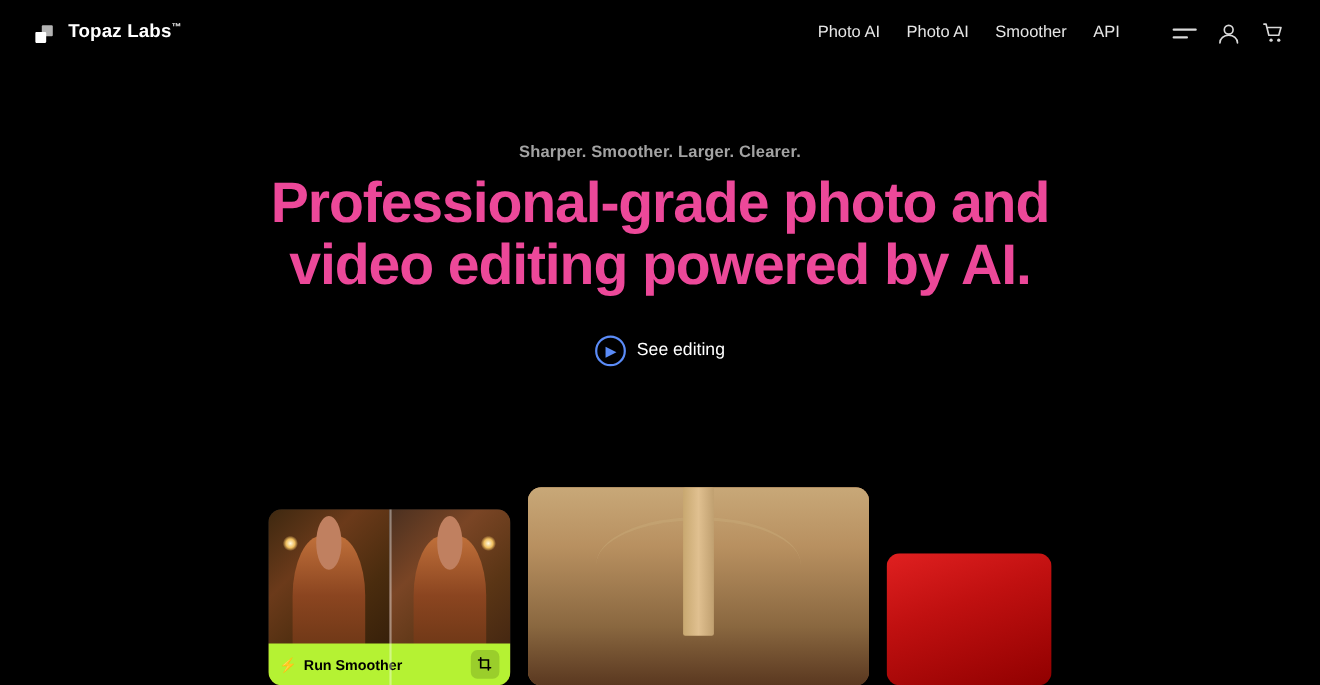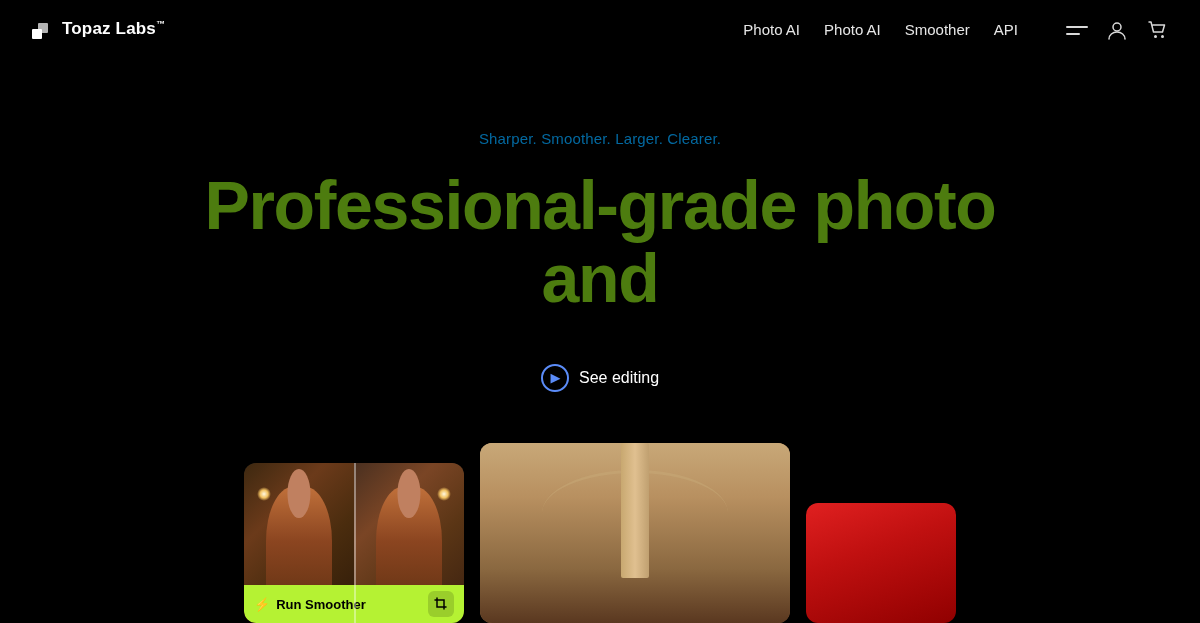--- a/index.html
+++ b/index.html
@@ -89,34 +89,34 @@
       left: 0; right: 0;
       display: flex;
       flex-direction: column;
       align-items: center;
       padding-top: 70px;
       z-index: 5;
     }
 
     .hero-tagline {
       font-size: 15px;
-      color: #0369a1;
-      font-weight: 400;
-      margin-bottom: 22px;
+      color: #a3a3a3;
+      font-weight: 700;
+      margin-bottom: 10px;
       letter-spacing: 0.01em;
     }
 
     .hero-title {
-      font-size: 68px;
+      font-size: 52px;
       font-weight: 800;
       line-height: 1.08;
       text-align: center;
-      color: #4d7c0f;
+      color: #ec4899;
       max-width: 820px;
-      margin-bottom: 48px;
+      margin-bottom: 36px;
       letter-spacing: -0.02em;
     }
 
     .hero-cta {
       display: flex;
       align-items: center;
       gap: 10px;
       text-decoration: none;
       color: #fff;
       font-size: 16px;
@@ -383,20 +383,21 @@
         <circle cx="16.5" cy="17.5" r="1.5" fill="#fff"></circle>
       </svg>
     </button>
   </div>
 </nav>
 
 <section class="hero">
   <p class="hero-tagline">Sharper. Smoother. Larger. Clearer.</p>
   <h1 class="hero-title">
     <span>Professional-grade photo and</span><br>
+    <span>video editing powered by AI.</span>
   </h1>
   <a href="#" class="hero-cta">
     <div class="cta-circle">
       <span class="cta-arrow">▶</span>
     </div>
     <span>See editing</span>
   </a>
 </section>
 
 <div class="preview-area">

